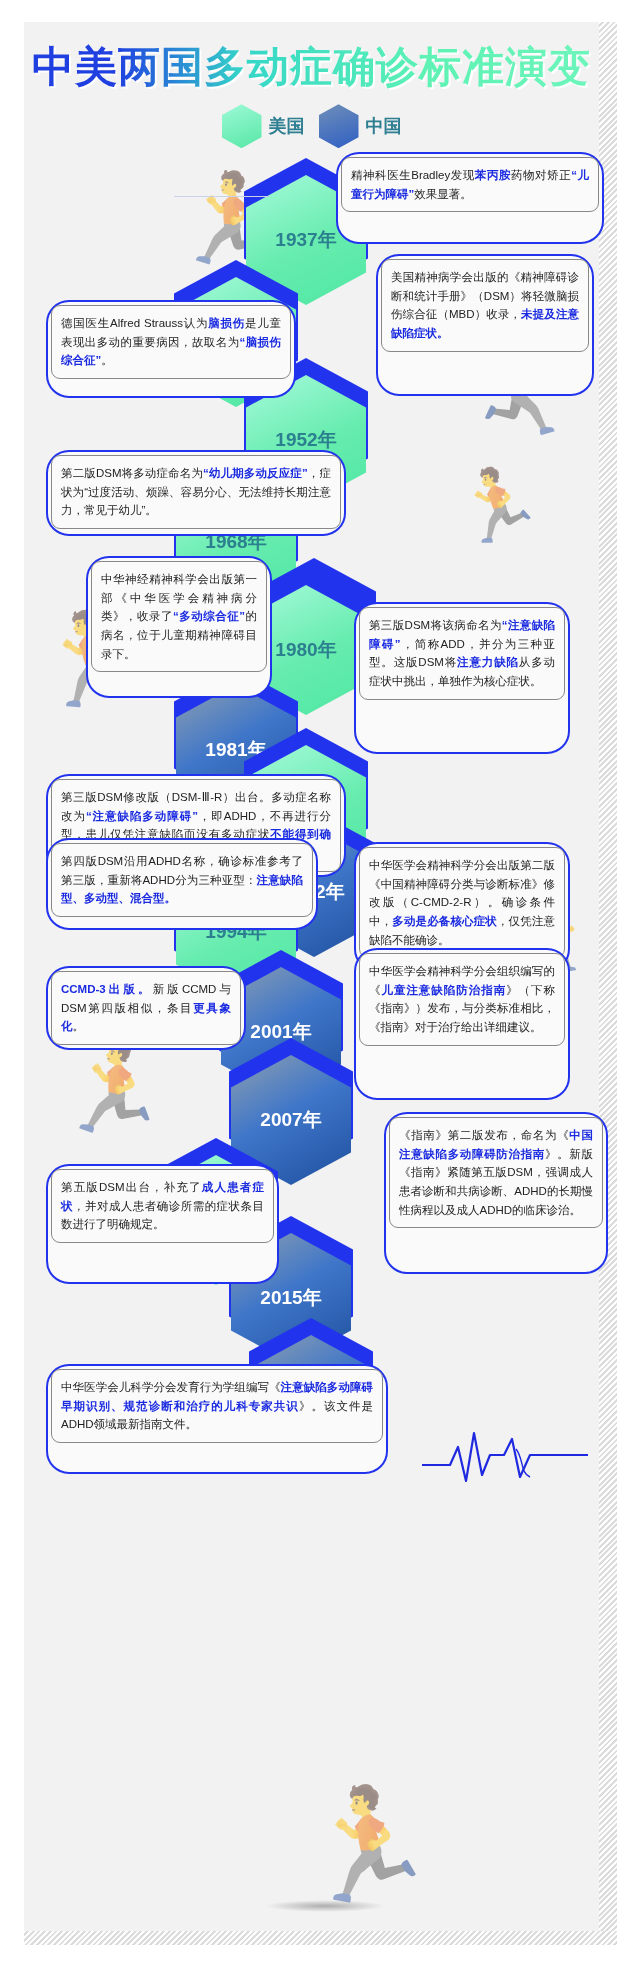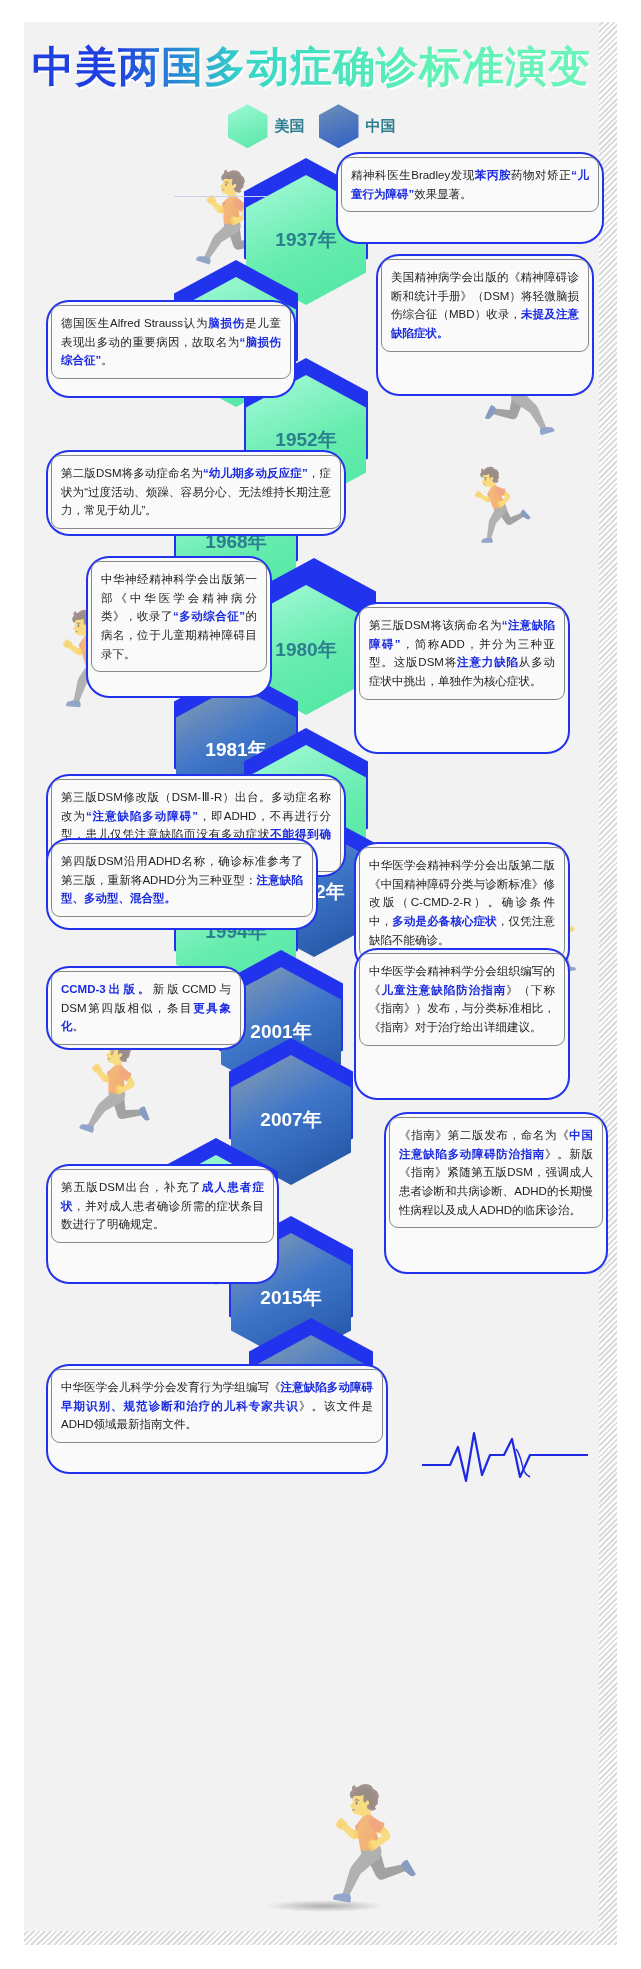--- a/index.html
+++ b/index.html
@@ -46,21 +46,21 @@
   }
   .legend{margin-top:14px;display:flex;justify-content:center;align-items:center;gap:14px;}
   .legend-item{display:flex;align-items:center;gap:7px;}
   .hexmini{
     width:40px;height:44px;
     clip-path:polygon(50% 0%,100% 25%,100% 75%,50% 100%,0% 75%,0% 25%);
     border:0;
   }
   .hex-us{background:linear-gradient(160deg,#9ef9d6 0%,#56e7a6 100%);}
   .hex-cn{background:linear-gradient(160deg,#6f8fb8 0%,#2f5fc4 100%);}
-  .legend-label{font-size:15px;color:#2f7f92;font-weight:bold;}
+  .legend-label{font-size:18px;color:#2f7f92;font-weight:bold;}
 
   
   .timeline{position:absolute;left:24px;top:150px;width:593px;height:1700px;}
   .hex{
     position:absolute;
     width:120px;height:130px;
     clip-path:polygon(50% 0%,100% 25%,100% 75%,50% 100%,0% 75%,0% 25%);
     display:flex;align-items:center;justify-content:center;
     text-align:center;
     box-sizing:border-box;

